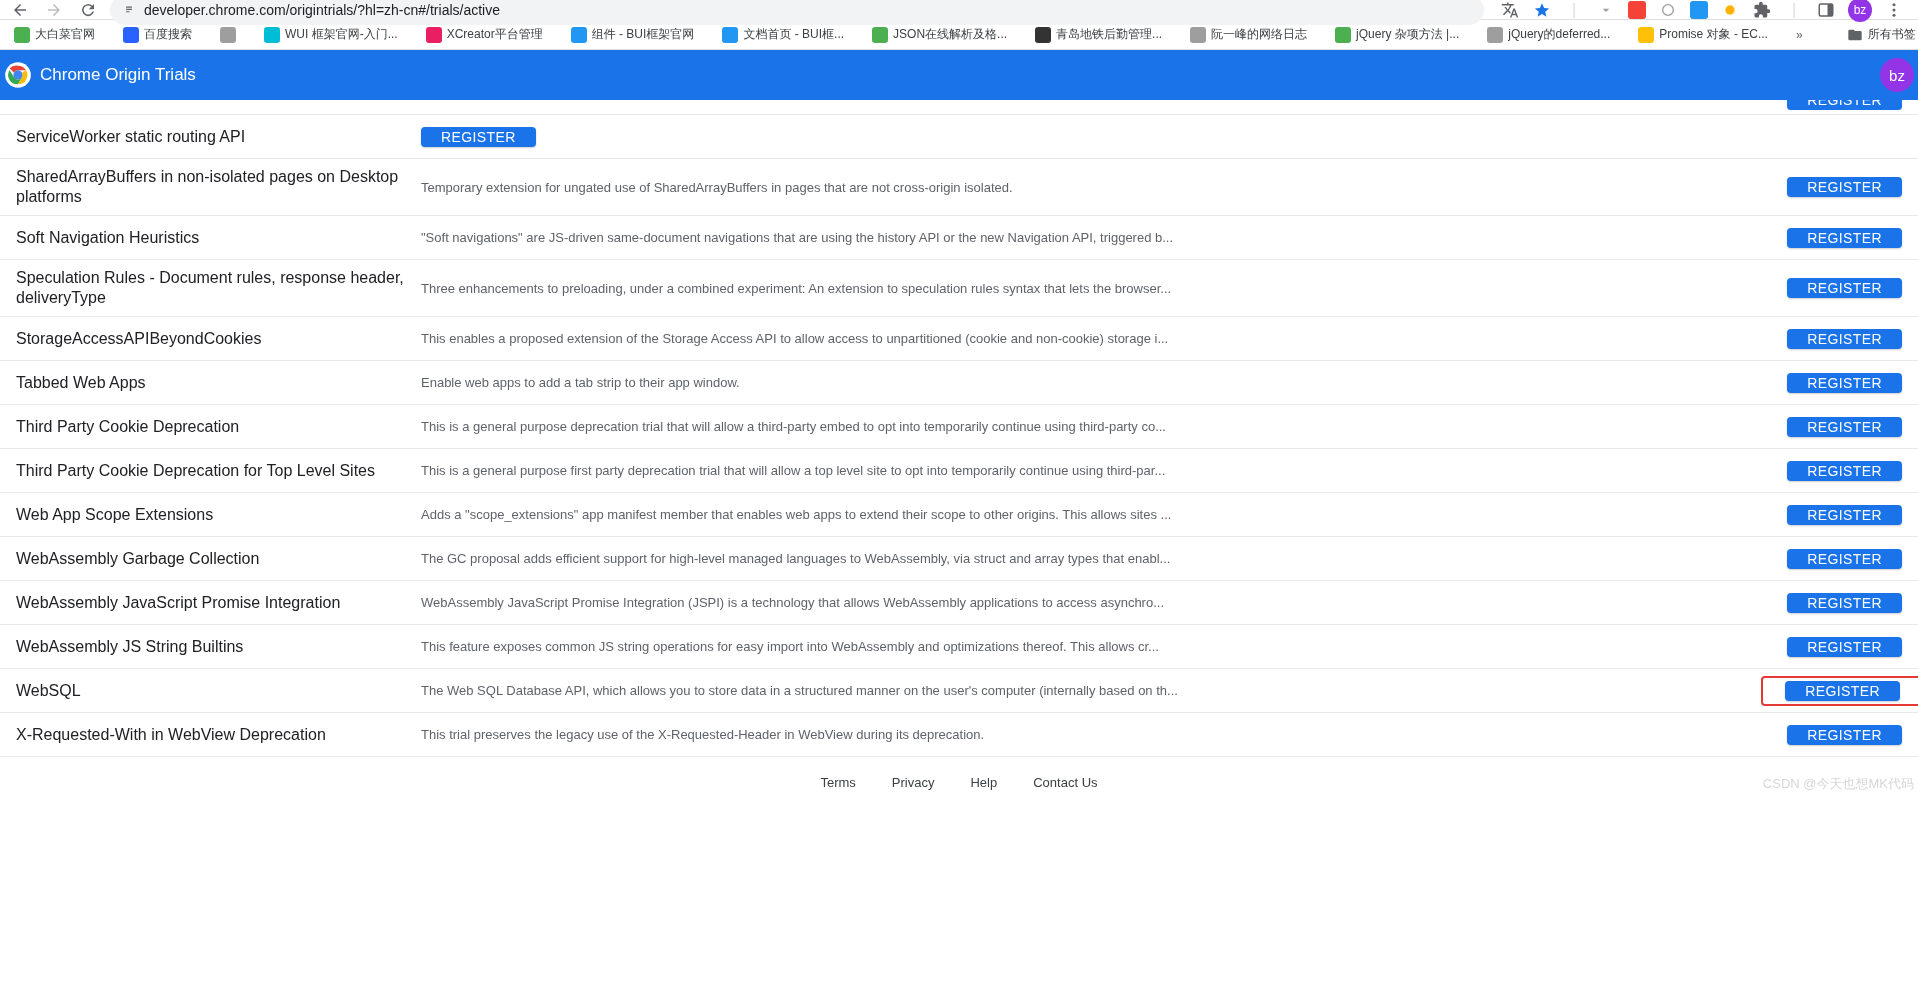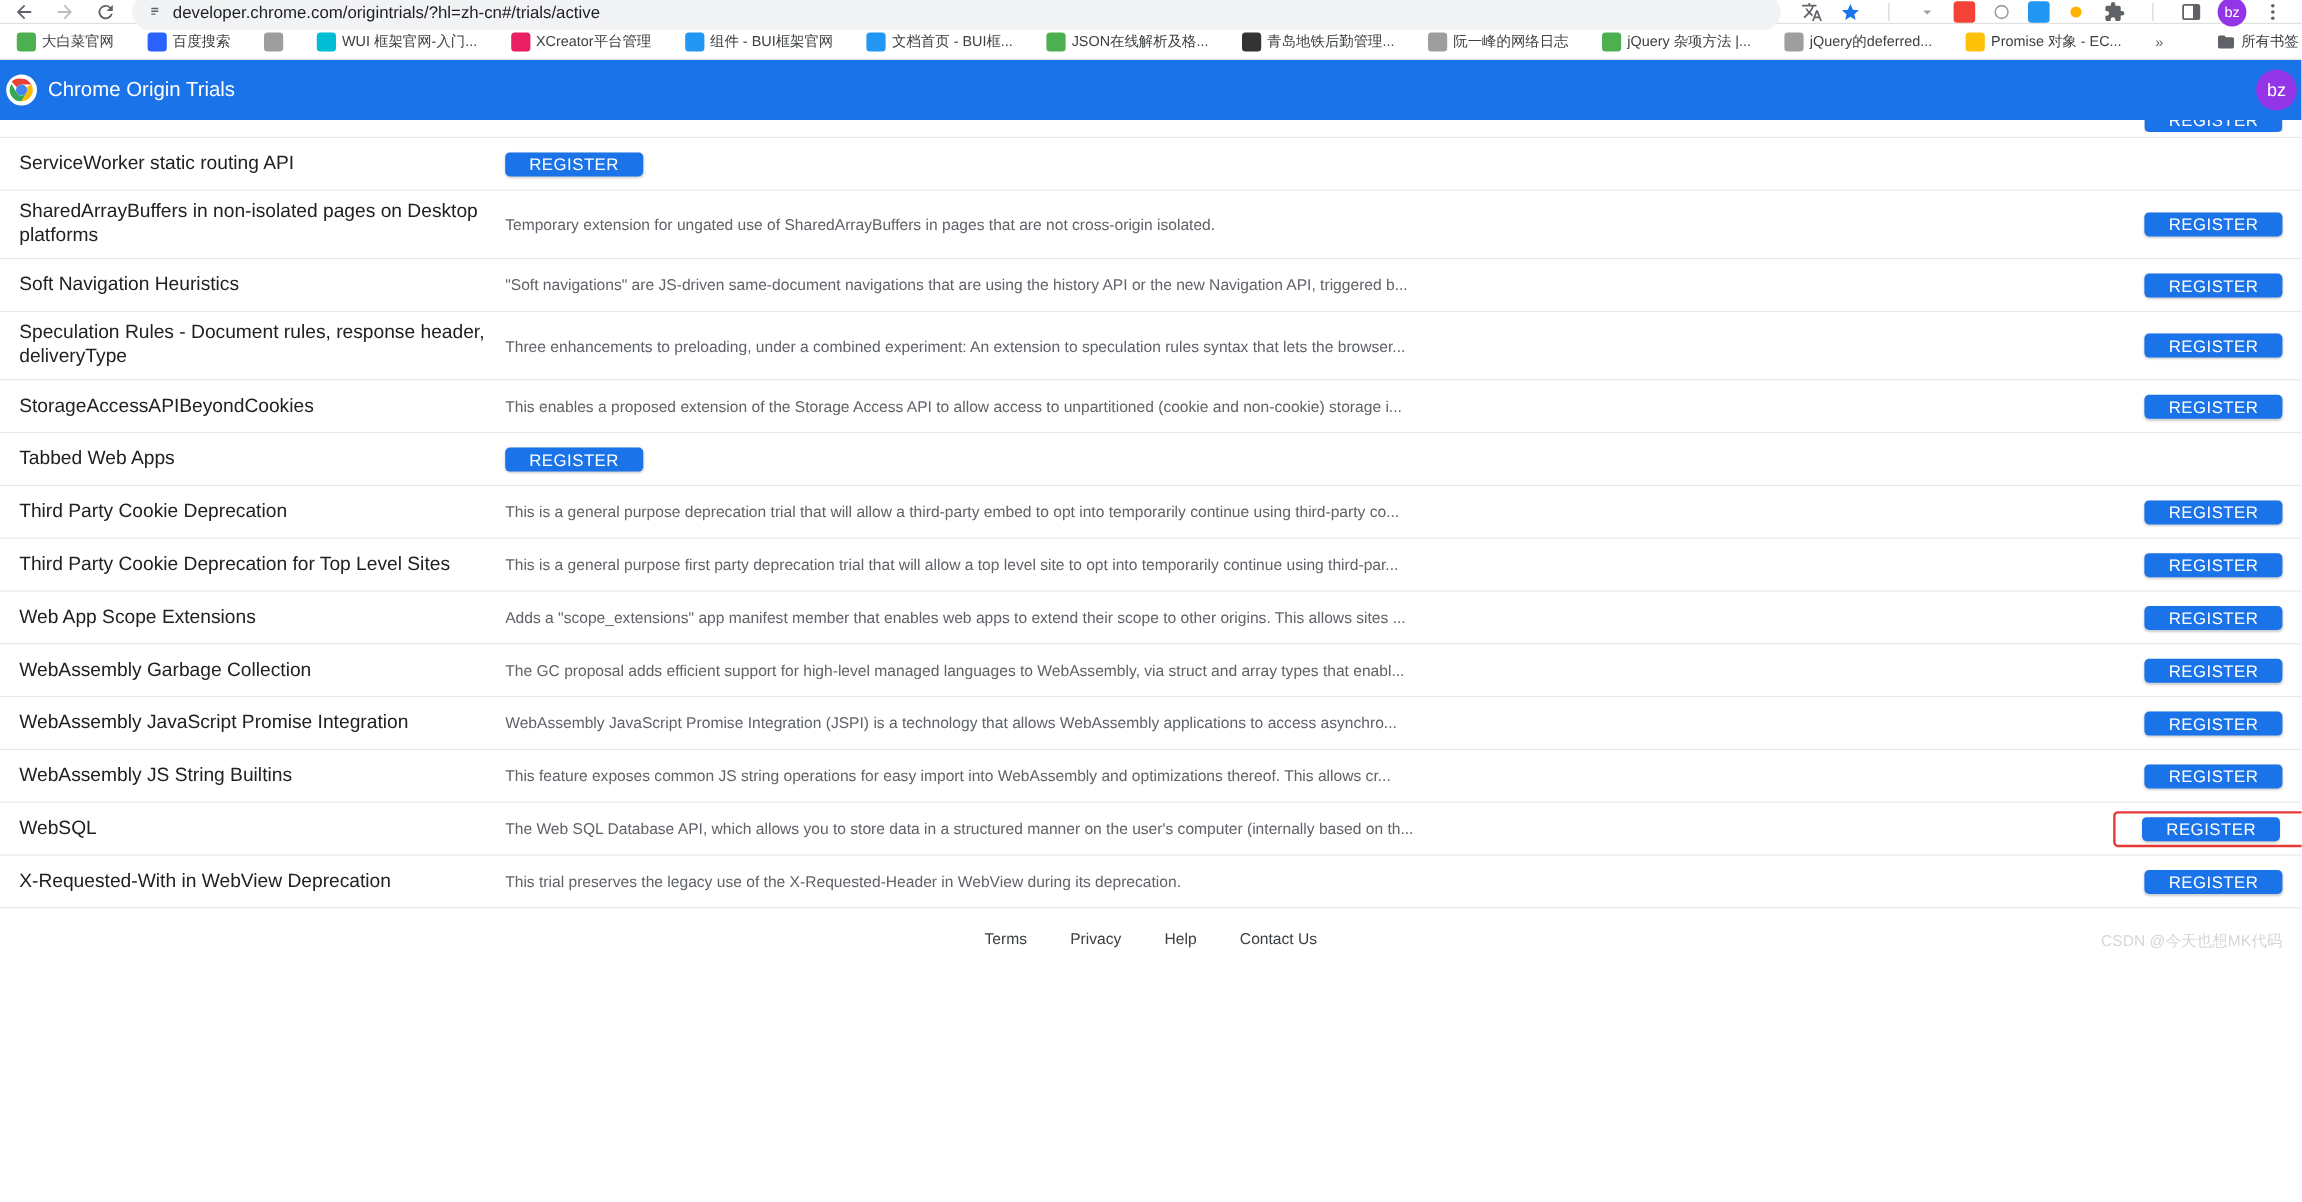--- a/index.html
+++ b/index.html
@@ -47,21 +47,21 @@
   .trial-desc { flex:1; font-size:13px; color:#5f6368; white-space:nowrap; overflow:hidden; text-overflow:ellipsis; padding-right:20px; }
   .register-btn {
     background:#1a73e8; color:#fff; border:none; font-size:14px; font-weight:500;
     padding:0 20px; height:20px; border-radius:4px; letter-spacing:0.4px; cursor:pointer;
     box-shadow:0 1px 2px rgba(0,0,0,0.2);
   }
   .highlight-box { border:2.5px solid #e53935; border-radius:4px; padding:3px 24px 3px 22px; margin:-3px -24px -3px -22px; }
 
   
   .footer { display:flex; justify-content:center; gap:36px; padding:18px 0 4px; font-size:13px; color:#3c4043; position:relative; }
-  .watermark { position:absolute; right:16px; top:18px; font-size:13px; color:#bbb; opacity:0.6; }
+  .watermark { position:absolute; right:4px; top:18px; font-size:13px; color:#bbb; opacity:0.6; }
 
   svg { display:block; }
 </style>
 </head>
 <body>
 
 <div class="browser-toolbar">
   <div class="nav-btn">
     <svg width="18" height="18" viewBox="0 0 24 24">
         <path fill="#5f6368" d="M20 11H7.8l5.6-5.6L12 4l-8 8 8 8 1.4-1.4L7.8 13H20z"></path>
@@ -244,20 +244,21 @@
       <div class="trial-desc">Three enhancements to preloading, under a combined experiment: An extension to speculation rules syntax that lets the browser...</div>
       <button class="register-btn">REGISTER</button>
     </div>
     <div class="trial-row">
       <div class="trial-name">StorageAccessAPIBeyondCookies</div>
       <div class="trial-desc">This enables a proposed extension of the Storage Access API to allow access to unpartitioned (cookie and non-cookie) storage i...</div>
       <button class="register-btn">REGISTER</button>
     </div>
     <div class="trial-row">
       <div class="trial-name">Tabbed Web Apps</div>
+      <div class="trial-desc">Enable web apps to add a tab strip to their app window.</div>
       <button class="register-btn">REGISTER</button>
     </div>
     <div class="trial-row">
       <div class="trial-name">Third Party Cookie Deprecation</div>
       <div class="trial-desc">This is a general purpose deprecation trial that will allow a third-party embed to opt into temporarily continue using third-party co...</div>
       <button class="register-btn">REGISTER</button>
     </div>
     <div class="trial-row">
       <div class="trial-name">Third Party Cookie Deprecation for Top Level Sites</div>
       <div class="trial-desc">This is a general purpose first party deprecation trial that will allow a top level site to opt into temporarily continue using third-par...</div>

